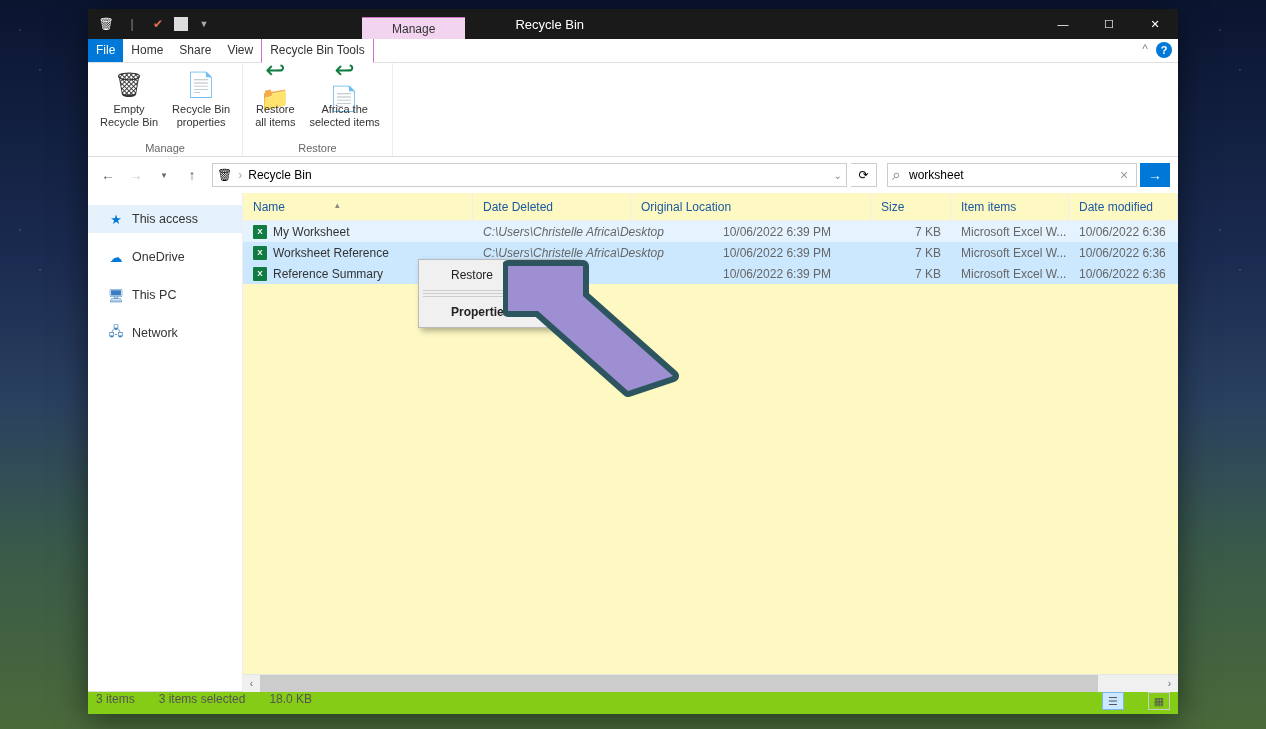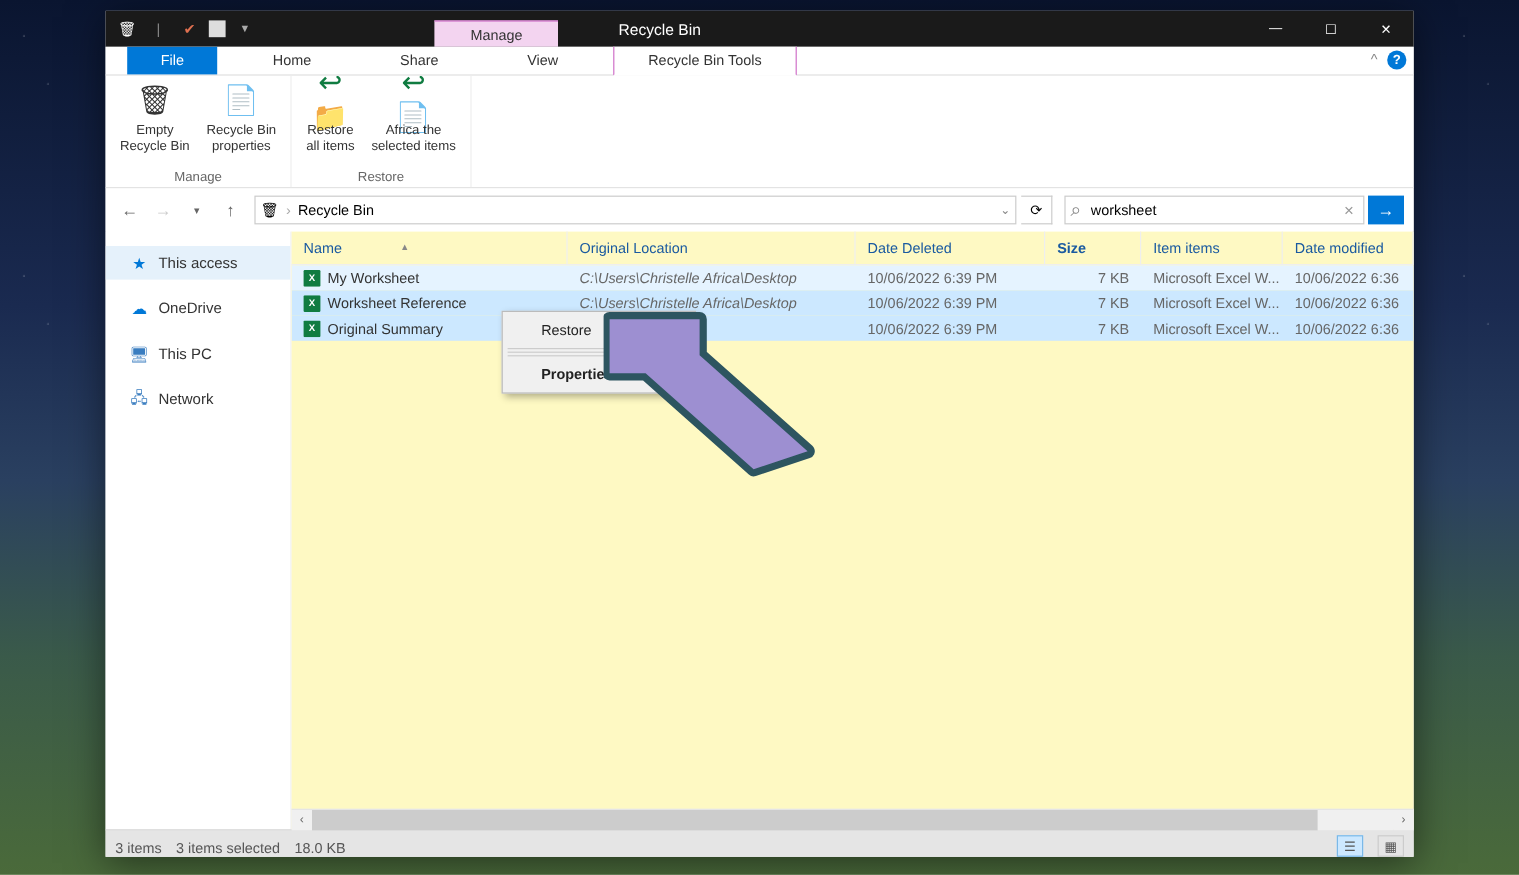--- a/index.html
+++ b/index.html
@@ -8,21 +8,21 @@
 .window { position: absolute; left: 88px; top: 9px; width: 1090px; height: 705px; background: #fff; box-shadow: 0 5px 30px rgba(0,0,0,0.5); display: flex; flex-direction: column; }
 .titlebar { height: 30px; background: #1a1a1a; display: flex; align-items: center; color: #fff; font-size: 12px; position: relative; }
 .qat { display: flex; align-items: center; gap: 6px; padding: 0 8px; }
 .qat-btn { width: 20px; height: 20px; display:flex; align-items:center; justify-content:center; font-size:12px; }
 .titlebar .tabgroup { margin-left: 140px; display:flex; align-items:flex-end; height:100%; }
 .ctx-tab { background: #f3d4f0; color: #333; padding: 4px 30px; font-size: 12px; height: 22px; display:flex; align-items:center; border-top:1px solid #d070c8; }
 .app-title { margin-left: 50px; color:#fff; font-size:13px; }
 .win-controls { position:absolute; right:0; top:0; display:flex; height:30px; }
 .win-btn { width:46px; display:flex; align-items:center; justify-content:center; color:#fff; font-size:11px; }
 .ribbon-tabs { height: 24px; background:#fff; display:flex; border-bottom:1px solid #e0e0e0; position:relative; }
-.ribbon-tab { padding: 4px 28px; font-size:12px; color:#333; cursor:pointer;margin-left:18px; }
+.ribbon-tab { padding: 4px 8px; font-size:12px; color:#333; cursor:pointer; }
 .ribbon-tab.file { background:#0078d7; color:#fff; }
 .ribbon-tab.active { border:1px solid #d070c8; border-top:none; border-bottom:1px solid #fff; margin-bottom:-1px; background:#fff; }
 .help-icons { position:absolute; right:6px; top:3px; display:flex; gap:8px; font-size:12px; color:#666; }
 .help-circle { width:16px; height:16px; border-radius:50%; background:#0078d7; color:#fff; display:flex; align-items:center; justify-content:center; font-size:11px; font-weight:bold; }
 .ribbon { height: 94px; background:#fff; display:flex; border-bottom:1px solid #ddd; }
 .ribbon-group { display:flex; flex-direction:column; align-items:center; padding: 2px 6px 0; border-right:1px solid #eee; }
 .ribbon-row { display:flex; gap:2px; flex:1; }
 .ribbon-btn { display:flex; flex-direction:column; align-items:center; justify-content:flex-start; padding:4px 6px; font-size:11px; color:#333; text-align:center; line-height:1.2; min-width:50px; }
 .ribbon-icon { width:32px; height:32px; display:flex; align-items:center; justify-content:center; font-size:24px; margin-bottom:2px; }
 .group-label { font-size:11px; color:#666; padding:2px 0; }
@@ -39,21 +39,21 @@
 .sidebar { width:155px; background:#fff; border-right:1px solid #eee; padding-top:12px; overflow:hidden; }
 .side-item { display:flex; align-items:center; gap:8px; padding:6px 10px 6px 20px; font-size:12.5px; color:#333; }
 .side-item.qa { background:#e5f1fb; }
 .side-icon { width:16px; height:16px; display:flex; align-items:center; justify-content:center; font-size:13px; }
 .main { flex:1; display:flex; flex-direction:column; background:#fef9c3; position:relative; min-width:0; }
 .col-headers { height:28px; display:flex; align-items:center; border-bottom:1px solid #eee; font-size:12px; color:#1a5aa0; }
 .col { padding:0 10px; border-right:1px solid #eee; height:100%; display:flex; align-items:center; overflow:hidden; white-space:nowrap; }
 .col.name { width:230px; }
 .col.loc { width:240px; }
 .col.deleted { width:158px; }
-.col.size { width:80px; justify-content:flex-start;font-weight:bold; }
+.col.size { width:80px; justify-content:flex-start; }
 .col.type { width:118px; }
 .col.mod { flex:1; }
 .sort-ind { display:inline-block; margin-left:50px; font-size:9px; color:#888; transform:translateY(-2px); }
 .filelist { flex:1; overflow:auto; position:relative; }
 .filerow { height:21px; display:flex; align-items:center; font-size:12px; color:#333; }
 .filerow.sel { background:#cce8ff; }
 .filerow.hl { background:#e5f3ff; }
 .fcell { padding:0 10px; overflow:hidden; white-space:nowrap; text-overflow:ellipsis; display:flex; align-items:center; gap:6px; }
 .fcell.name { width:230px; }
 .fcell.loc { width:240px; color:#666;font-style:italic; }
@@ -64,21 +64,21 @@
 .xlicon { width:14px; height:14px; background:#107c41; color:#fff; font-size:8px; font-weight:bold; display:flex; align-items:center; justify-content:center; border-radius:1px; flex-shrink:0; }
 .ctx-menu { position:absolute; left:175px; top:38px; width:162px; background:#f0f0f0; border:1px solid #bbb; box-shadow:3px 3px 6px rgba(0,0,0,0.3); z-index:10; padding:2px; }
 .ctx-item { padding:6px 10px 6px 30px; font-size:12px; color:#222; }
 .ctx-item.bold { font-weight:600; }
 .ctx-sep { height:1px; background:#ccc; margin:2px 2px; }
 .arrow-overlay { position:absolute; left:260px; top:35px; z-index:20; pointer-events:none; }
 .hscroll { height:17px; background:#f0f0f0; display:flex; align-items:center; border-top:1px solid #e5e5e5; }
 .hs-btn { width:17px; height:17px; display:flex; align-items:center; justify-content:center; font-size:10px; color:#666; background:#f0f0f0; }
 .hs-track { flex:1; height:17px; background:#f0f0f0; position:relative; }
 .hs-thumb { position:absolute; left:0; top:0; height:17px; width:93%; background:#ccc; }
-.status { height:23px; border-top:1px solid #ddd; display:flex; align-items:flex-end; font-size:12px; color:#555; padding:0 8px; gap:12px; background:#e5e5e5; }
+.status { height:23px; border-top:1px solid #ddd; display:flex; align-items:flex-start; font-size:12px; color:#555; padding:0 8px; gap:24px; background:#84cc16; }
 .status .spacer { flex:1; }
 .view-btn { width:22px; height:18px; border:1px solid #ccc; display:flex; align-items:center; justify-content:center; font-size:11px; }
 .view-btn.active { background:#cce8ff; border-color:#7ab8e8; }
 .star { color:#0078d7; }
 .cloud { color:#0078d7; }
 .pc { color:#3a7dc0; }
 .net { color:#3a7dc0; }
 </style>
 </head>
 <body>
@@ -192,22 +192,22 @@
         <span>Network</span>
       </div>
     </div>
 
     <div class="main">
       <div class="col-headers">
         <div class="col name">
             <span>Name</span>
             <span class="sort-ind">▴</span>
           </div>
+        <div class="col deleted">Date Deleted</div>
         <div class="col loc">Original Location</div>
-        <div class="col deleted">Date Deleted</div>
         <div class="col size">Size</div>
         <div class="col type">Item items</div>
         <div class="col mod">Date modified</div>
       </div>
       <div class="filelist">
         <div class="filerow hl">
           <div class="fcell name">
               <span class="xlicon">X</span>
               <span>My Worksheet</span>
             </div>
@@ -224,21 +224,21 @@
             </div>
           <div class="fcell loc">C:\Users\Christelle Africa\Desktop</div>
           <div class="fcell deleted">10/06/2022 6:39 PM</div>
           <div class="fcell size">7 KB</div>
           <div class="fcell type">Microsoft Excel W...</div>
           <div class="fcell mod">10/06/2022 6:36 </div>
         </div>
         <div class="filerow sel">
           <div class="fcell name">
               <span class="xlicon">X</span>
-              <span>Original Summary</span>
+              <span>Reference Summary</span>
             </div>
           <div class="fcell loc">\Desktop</div>
           <div class="fcell deleted">10/06/2022 6:39 PM</div>
           <div class="fcell size">7 KB</div>
           <div class="fcell type">Microsoft Excel W...</div>
           <div class="fcell mod">10/06/2022 6:36 </div>
         </div>
 
         <div class="ctx-menu">
           <div class="ctx-item">Restore</div>

